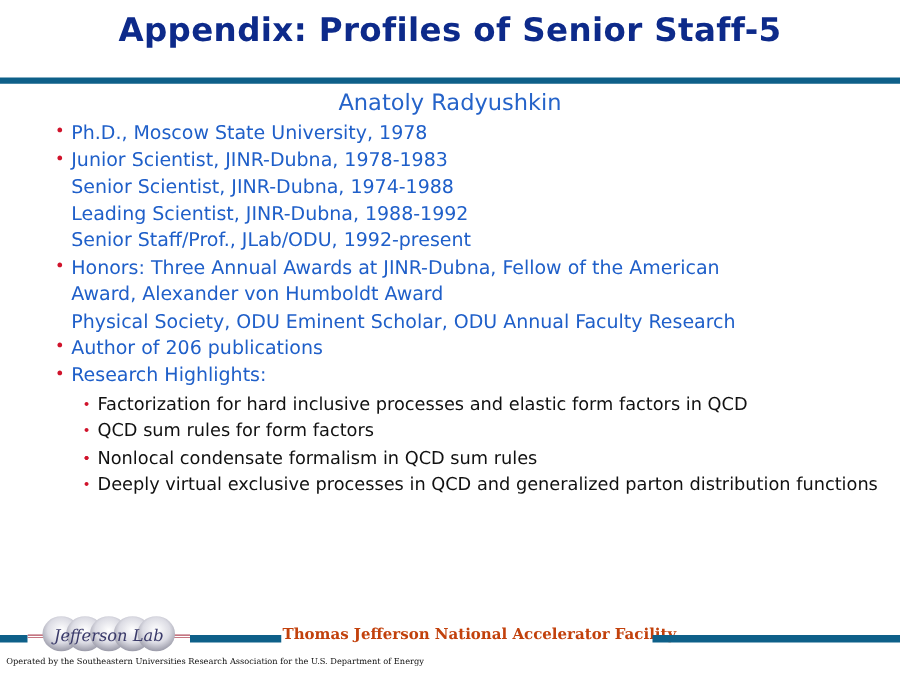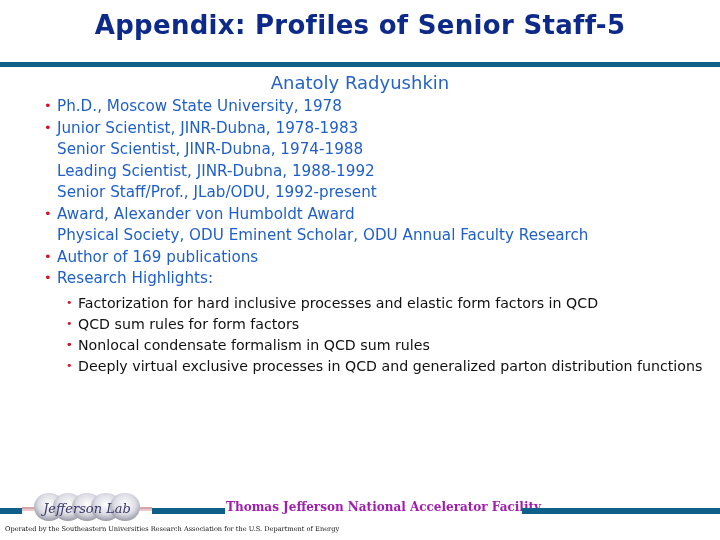--- a/index.html
+++ b/index.html
@@ -10,21 +10,21 @@
   .content { position:absolute; top:96px; left:42px; width:670px; }
   .item { position:relative; padding-left:15px; color:#1f5fc9; font-size:15.2px; line-height:21.5px; }
   .item .line { display:block; white-space:nowrap; }
   .bullet { position:absolute; left:2px; top:-1px; color:#d0132b; font-size:13px; }
   .sublist { margin-left:21px; margin-top:3px; }
   .subitem { position:relative; padding-left:15px; color:#111111; font-size:14.2px; line-height:21.3px; }
   .subitem .bullet { color:#d0132b; font-size:11px; top:-1px; left:3px; }
   .footer-left-rule { position:absolute; top:508px; left:0; width:22px; height:6px; background:#0e6089; }
   .logo { position:absolute; top:491px; left:22px; width:130px; height:32px; }
   .footer-mid-rule { position:absolute; top:508px; left:152px; width:73px; height:6px; background:#0e6089; }
-  .footer-lab { position:absolute; top:500px; left:226px; color:#a21caf; font-family:"DejaVu Serif", serif; font-size:12px; font-weight:bold; white-space:nowrap; }
+  .footer-lab { position:absolute; top:500px; left:226px; color:#c2410c; font-family:"DejaVu Serif", serif; font-size:12px; font-weight:bold; white-space:nowrap; }
   .footer-right-rule { position:absolute; top:508px; left:522px; width:198px; height:6px; background:#0e6089; }
   .footer-operated { position:absolute; top:525px; left:5px; font-family:"DejaVu Serif", serif; font-size:6.6px; color:#111; white-space:nowrap; }
   .footer-credit { position:absolute; top:544px; left:555px; font-family:Liberation Sans, sans-serif; font-size:6.6px; color:#111; white-space:nowrap; }
 </style>
 </head>
 <body>
 
 <div class="slide-title">Appendix: Profiles of Senior Staff-5</div>
 <div class="top-rule"></div>
 <div class="subtitle">Anatoly Radyushkin</div>
@@ -36,26 +36,27 @@
   </div>
   <div class="item">
     <span class="bullet">•</span>
     <span class="line">Junior Scientist, JINR-Dubna, 1978-1983</span>
     <span class="line">Senior Scientist, JINR-Dubna, 1974-1988</span>
     <span class="line">Leading Scientist, JINR-Dubna, 1988-1992</span>
     <span class="line">Senior Staff/Prof., JLab/ODU, 1992-present</span>
   </div>
   <div class="item">
     <span class="bullet">•</span>
+    <span class="line">Honors: Three Annual Awards at JINR-Dubna, Fellow of the American</span>
     <span class="line">Award, Alexander von Humboldt Award</span>
     <span class="line">Physical Society, ODU Eminent Scholar, ODU Annual Faculty Research</span>
   </div>
   <div class="item">
     <span class="bullet">•</span>
-    <span class="line">Author of 169 publications</span>
+    <span class="line">Author of 206 publications</span>
   </div>
   <div class="item">
     <span class="bullet">•</span>
     <span class="line">Research Highlights:</span>
   </div>
 
   <div class="sublist">
     <div class="subitem">
       <span class="bullet">•</span>
       <span class="line">Factorization for hard inclusive processes and elastic form factors in QCD</span>

